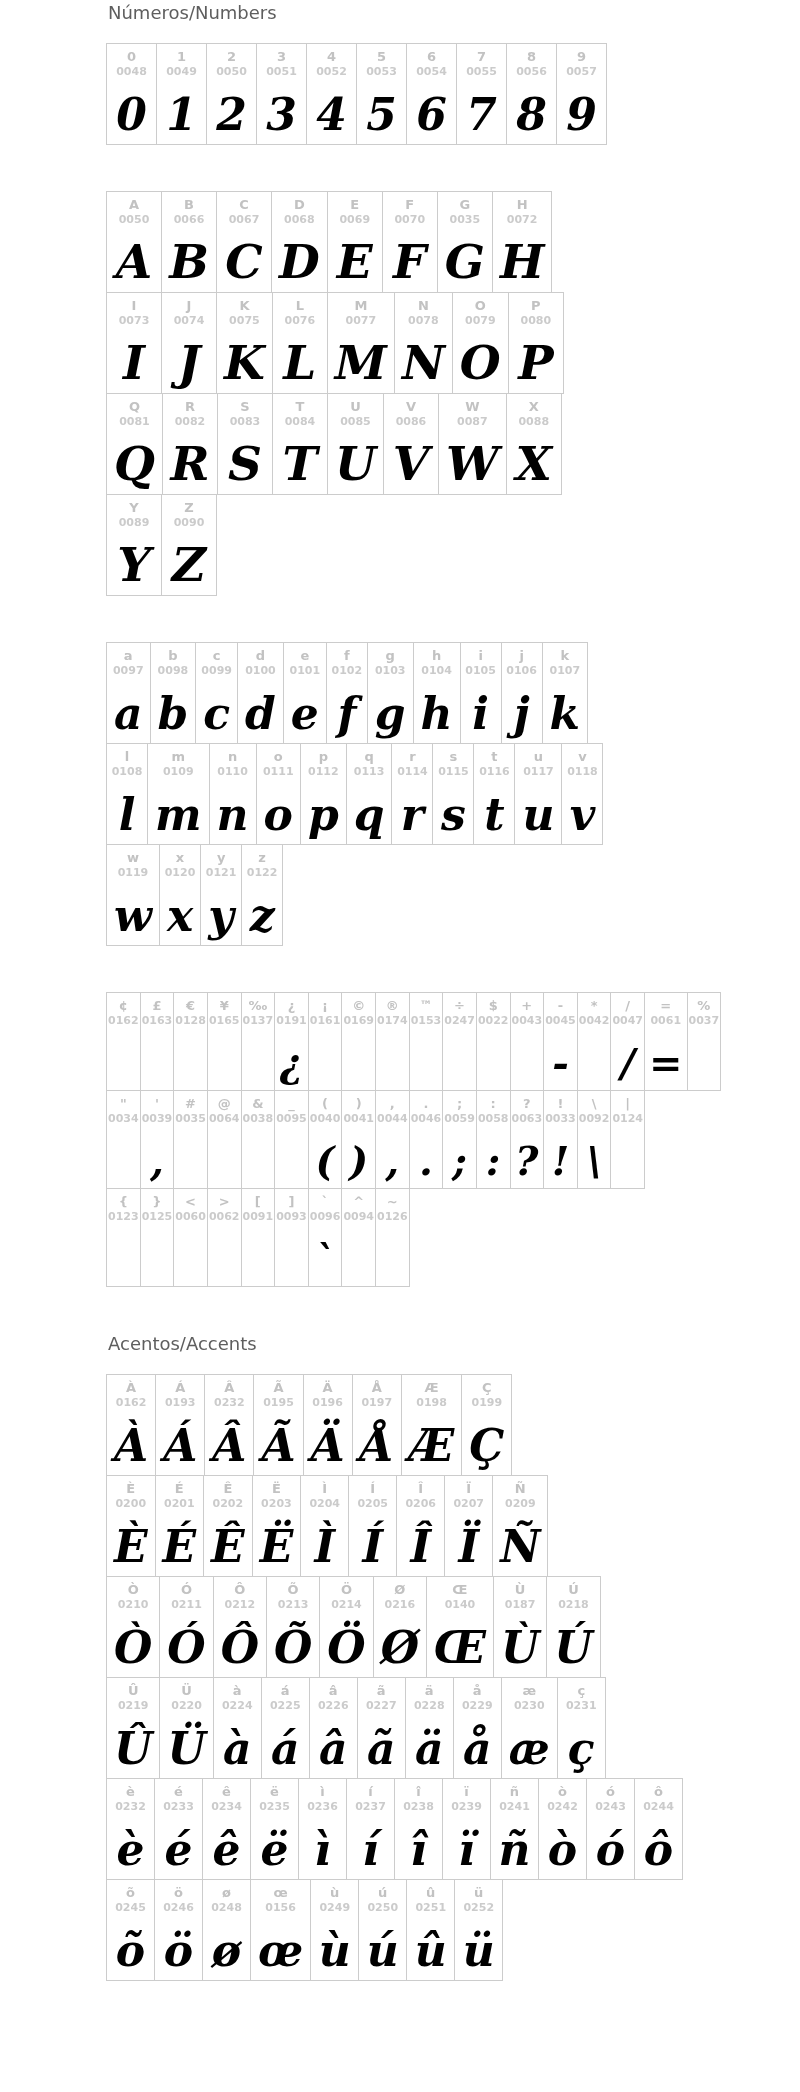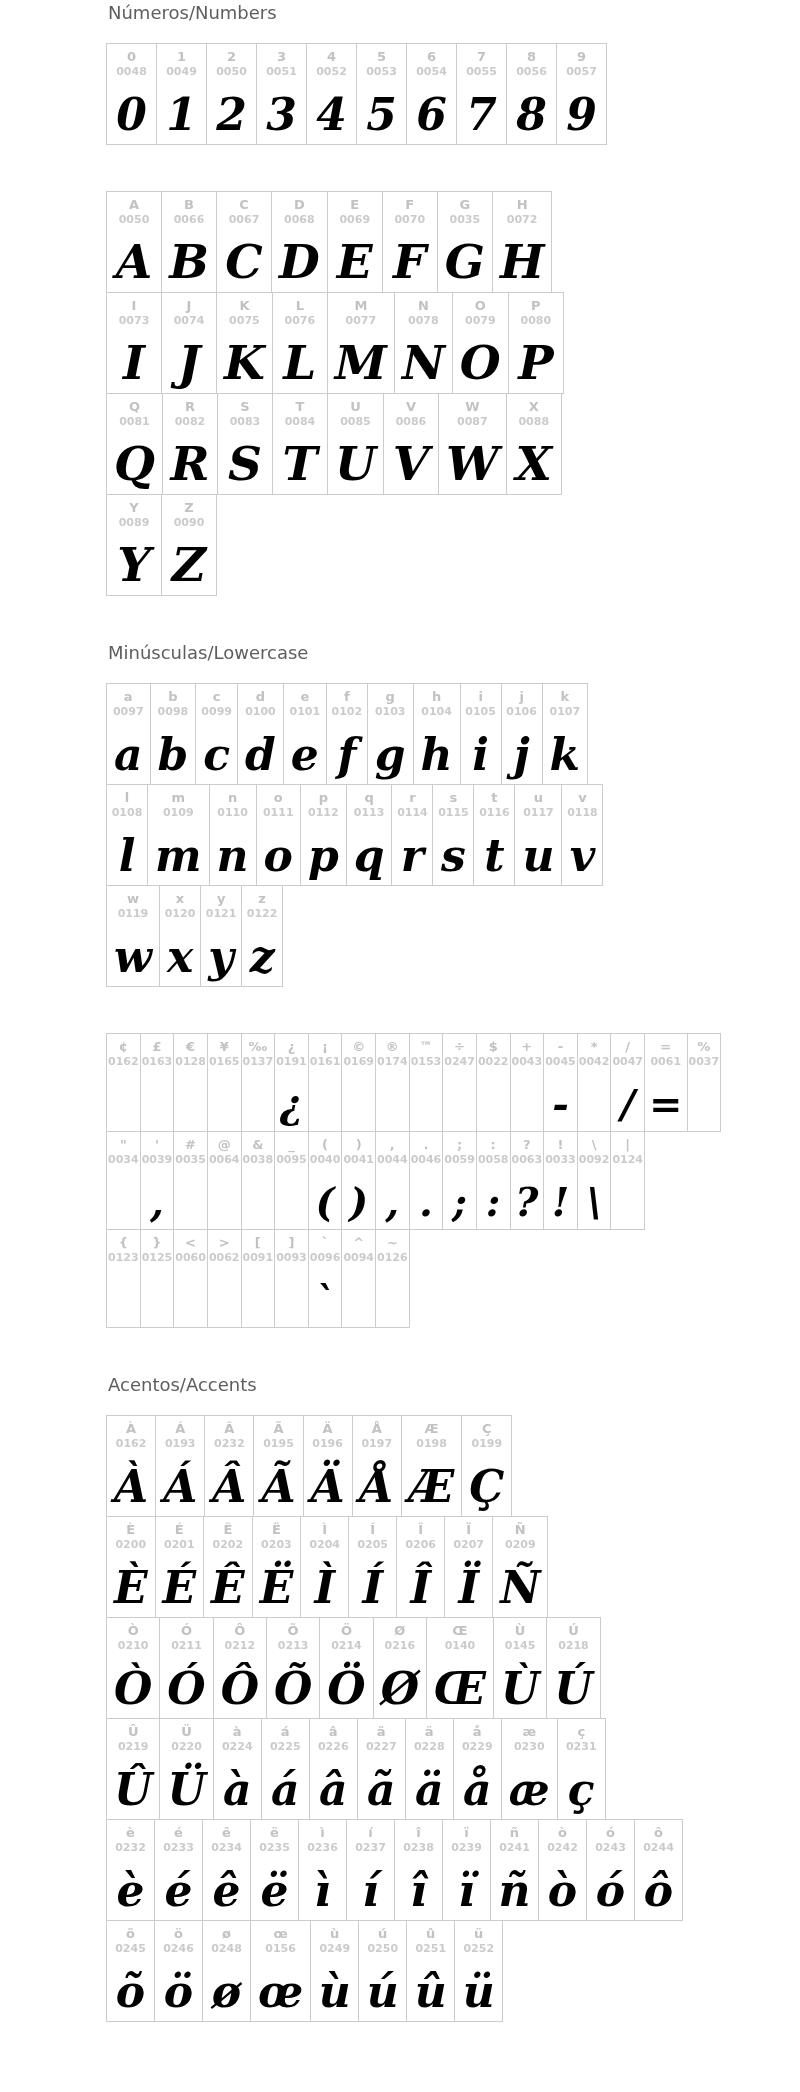--- a/index.html
+++ b/index.html
@@ -339,21 +339,20 @@
               <div class="label">Z</div>
               <div class="code">0090</div>
             </div>
             <div class="glyph">Z</div>
           </div>
         </div>
       </div>
   </section>
 
   <section class="charmap-section sec-lowercase">
-    <h2 class="section-title">Minúsculas/Lowercase</h2>
     <div class="rows">
         <div class="row">
           <div class="cell">
             <div class="cell-head">
               <div class="label">a</div>
               <div class="code">0097</div>
             </div>
             <div class="glyph">a</div>
           </div>
           <div class="cell">
@@ -1023,21 +1022,21 @@
           <div class="cell">
             <div class="cell-head">
               <div class="label">Œ</div>
               <div class="code">0140</div>
             </div>
             <div class="glyph">Œ</div>
           </div>
           <div class="cell">
             <div class="cell-head">
               <div class="label">Ù</div>
-              <div class="code">0145</div>
+              <div class="code">0187</div>
             </div>
             <div class="glyph">Ù</div>
           </div>
           <div class="cell">
             <div class="cell-head">
               <div class="label">Ú</div>
               <div class="code">0218</div>
             </div>
             <div class="glyph">Ú</div>
           </div>

